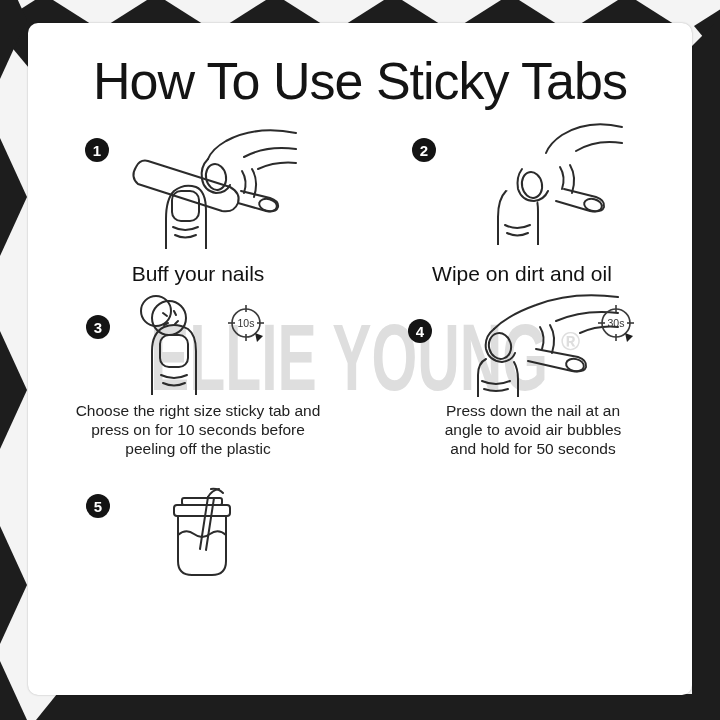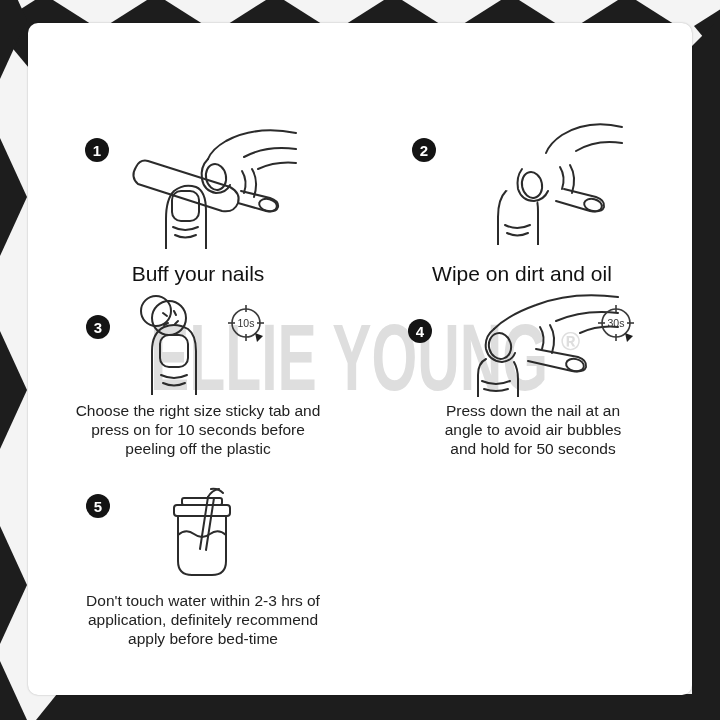--- a/index.html
+++ b/index.html
@@ -67,20 +67,21 @@
     </g>
   </svg>
 
   <div class="card">
 
     <svg class="wm" width="664" height="672" viewBox="0 0 664 672">
       <text x="0" y="0" transform="translate(122,367) scale(0.62,1)" font-weight="bold" font-size="95" fill="#dedede">ELLIE YOUNG</text>
       <text x="533" y="327" font-weight="bold" font-size="26" fill="#dedede">®</text>
     </svg>
 
+    <div class="title">How To Use Sticky Tabs</div>
 
     <div class="badge" style="left:57px;top:115px;">1</div>
     <div class="badge" style="left:384px;top:115px;">2</div>
     <div class="badge" style="left:58px;top:292px;">3</div>
     <div class="badge" style="left:380px;top:296px;">4</div>
     <div class="badge" style="left:58px;top:471px;">5</div>
 
     <svg class="illus" style="left:98px;top:96px;" width="172" height="130" viewBox="0 0 172 130">
 
       <path d="M40,130 L40,100 Q40,80 48,72 Q58,64 70,68 Q80,72 80,92 L80,130"></path>
@@ -199,18 +200,15 @@
       <path d="M48,11 L40,63"></path>
 
       <rect x="16" y="11" width="40" height="7" rx="2"></rect>
       <rect x="8" y="18" width="56" height="11" rx="3"></rect>
 
       <path d="M12,29 L60,29 L60,74 Q60,88 46,88 L26,88 Q12,88 12,74 Z"></path>
 
       <path d="M12,48 Q20,41 28,47 Q36,53 44,47 Q52,41 60,48"></path>
     </svg>
 
-    <div class="stepText" style="left:30px;top:568px;width:290px;">Don't touch water within 2-3 hrs of
-application, definitely recommend
-apply before bed-time</div>
 
   </div>
 </div>
 
 </body></html>

